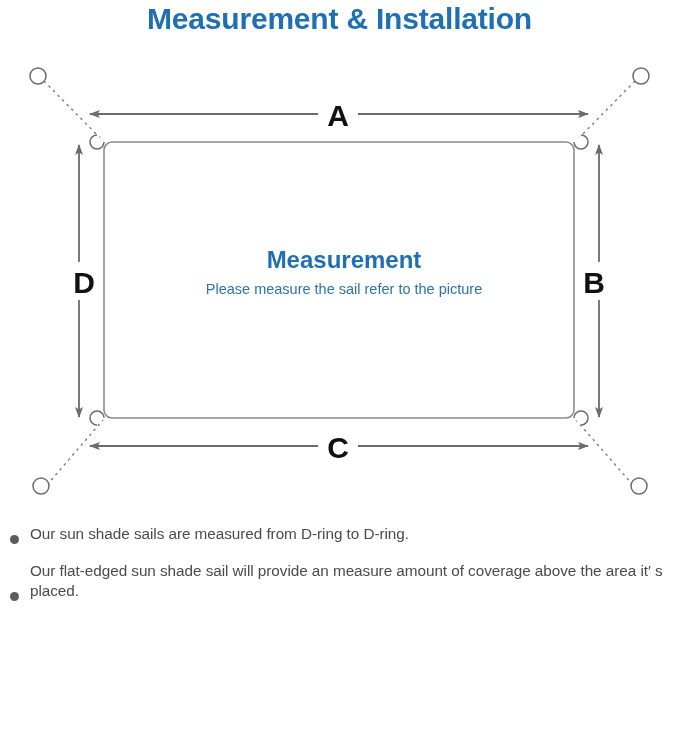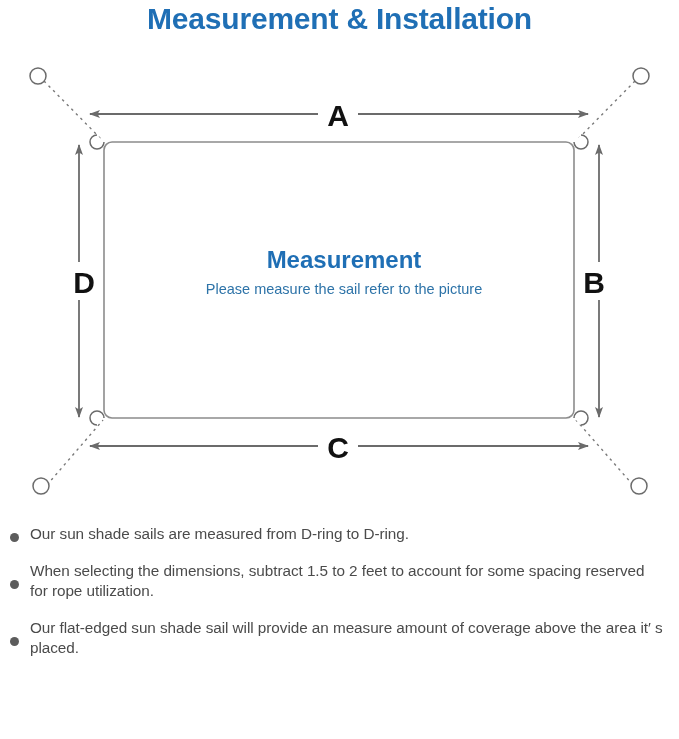--- a/index.html
+++ b/index.html
@@ -55,21 +55,21 @@
   #notes {
     position: absolute;
     top: 524px;
     left: 0;
     width: 679px;
     padding: 0 14px 0 10px;
     box-sizing: border-box;
   }
   .note-item {
     display: flex;
-    align-items: center;
+    align-items: flex-end;
     margin-bottom: 17px;
   }
   .note-bullet {
     flex: 0 0 auto;
     width: 9px;
     height: 9px;
     border-radius: 50%;
     background: #5c5c5c;
     margin-top: 6px;
     margin-right: 11px;
@@ -148,19 +148,15 @@
   </svg>
 </div>
 
 <div id="notes">
   <div class="note-item">
     <span class="note-bullet"></span>
     <span class="note-text">Our sun shade sails are measured from D-ring to D-ring.</span>
   </div>
   <div class="note-item">
     <span class="note-bullet"></span>
-    <span class="note-text">When selecting the dimensions, subtract 1.5 to 2 feet to account for some spacing reserved for rope utilization.</span>
-  </div>
-  <div class="note-item">
-    <span class="note-bullet"></span>
     <span class="note-text">Our flat-edged sun shade sail will provide an measure amount of coverage above the area it′ s placed.</span>
   </div>
 </div>
 
 </body></html>

